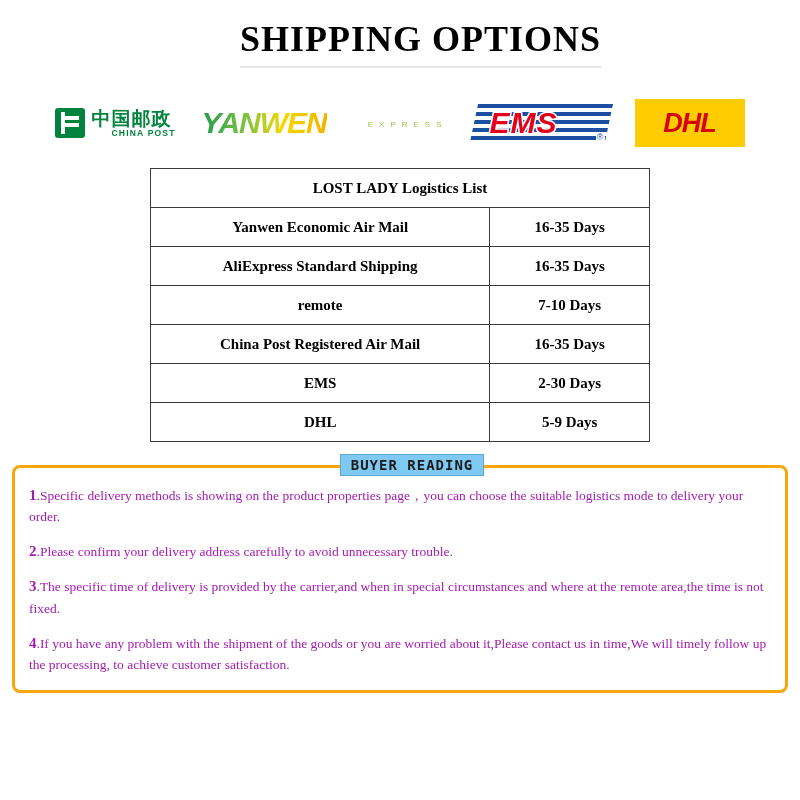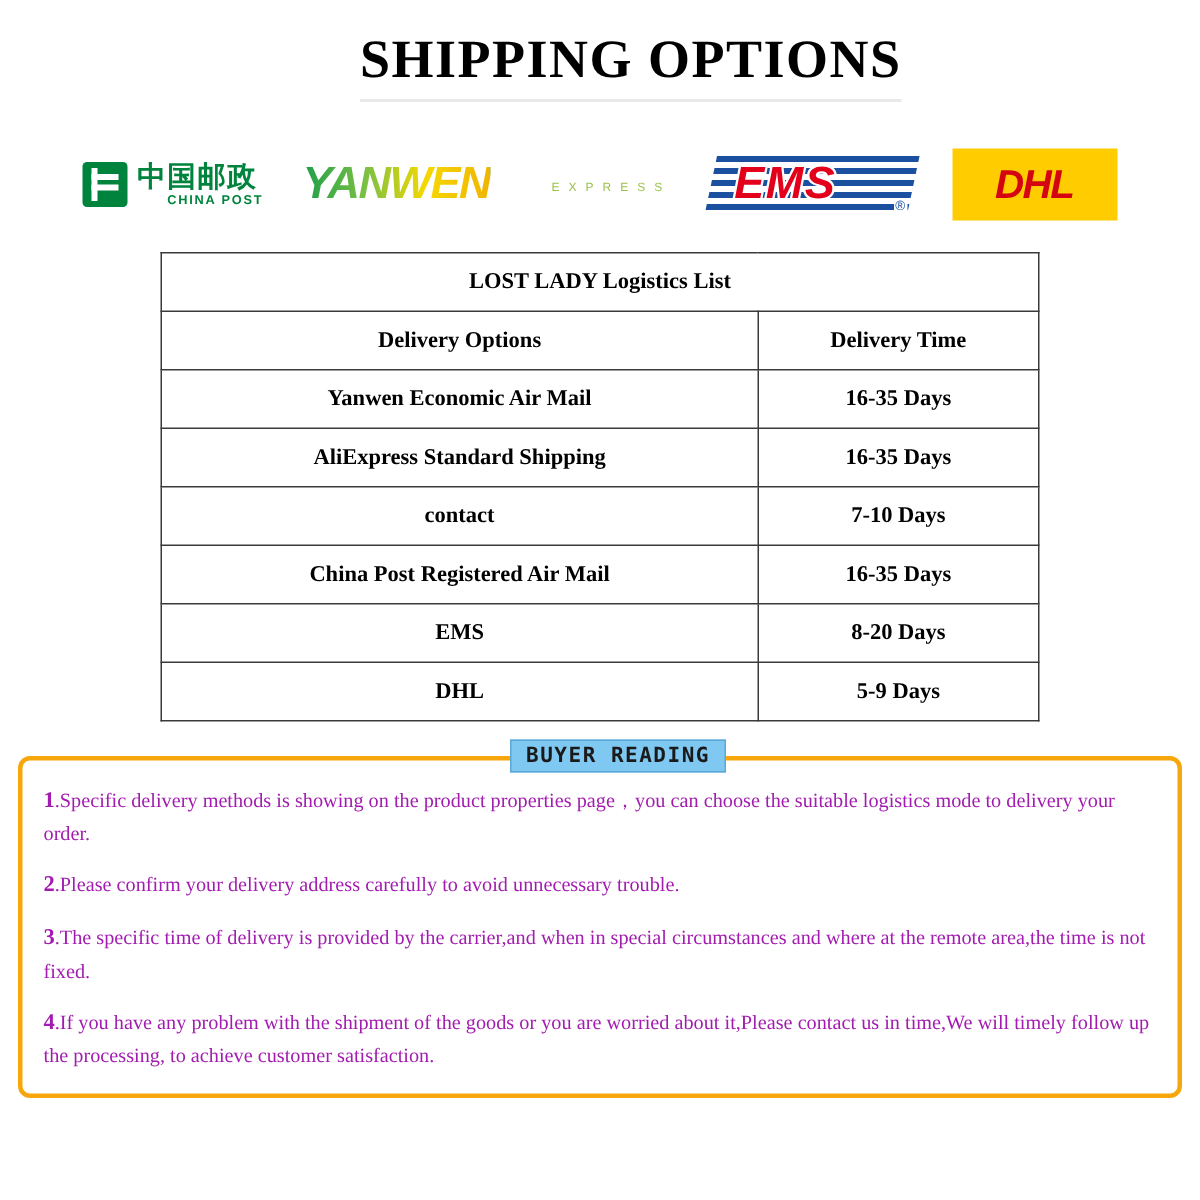--- a/index.html
+++ b/index.html
@@ -172,21 +172,21 @@
     font-family: "Liberation Sans", sans-serif;
     font-size: 27px;
     font-weight: bold;
     font-style: italic;
     color: #d40511;
     letter-spacing: -1px;
   }
 
   
   .table-wrap {
-    width: 586px;
+    width: 500px;
     margin: 16px auto 0 auto;
   }
   table.logistics {
     width: 100%;
     border-collapse: collapse;
     table-layout: fixed;
   }
   table.logistics td {
     border: 1px solid #3a3a3a;
     text-align: center;
@@ -284,42 +284,38 @@
   <table class="logistics">
     <colgroup>
         <col class="col-a">
         <col class="col-b">
       </colgroup>
     <tbody>
       <tr>
         <td class="tbl-title" colspan="2">LOST LADY Logistics List</td>
       </tr>
       <tr>
-        <td class="col-head">Delivery Options</td>
-        <td class="col-head">Delivery Time</td>
-      </tr>
-      <tr>
         <td>Yanwen Economic Air Mail</td>
         <td>16-35 Days</td>
       </tr>
       <tr>
         <td>AliExpress Standard Shipping</td>
         <td>16-35 Days</td>
       </tr>
       <tr>
-        <td>contact</td>
+        <td>remote</td>
         <td>7-10 Days</td>
       </tr>
       <tr>
         <td>China Post Registered Air Mail</td>
         <td>16-35 Days</td>
       </tr>
       <tr>
         <td>EMS</td>
-        <td>8-20 Days</td>
+        <td>2-30 Days</td>
       </tr>
       <tr>
         <td>DHL</td>
         <td>5-9 Days</td>
       </tr>
     </tbody>
   </table>
 </div>
 
 <div class="br-badge-wrap">

